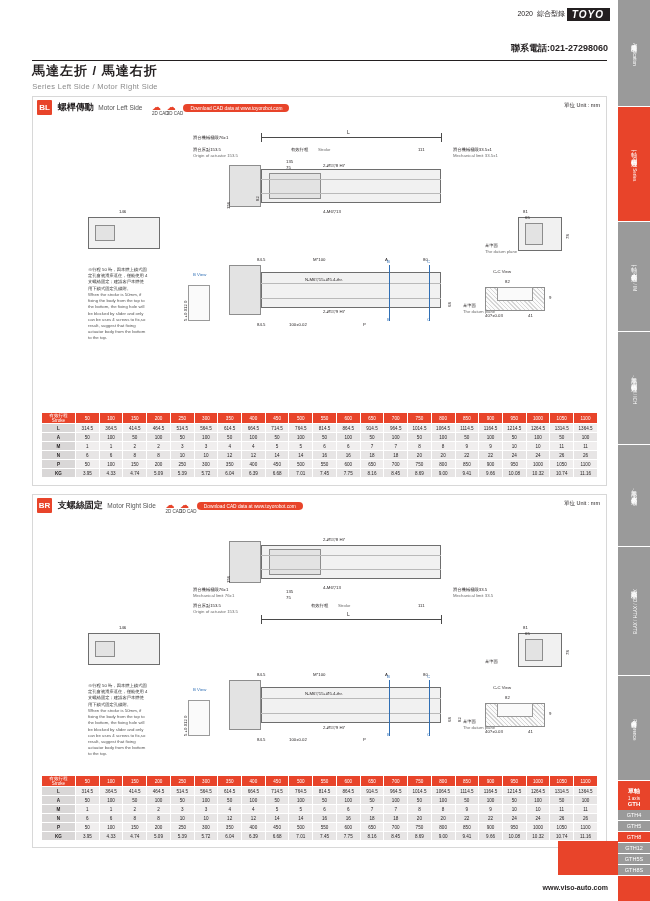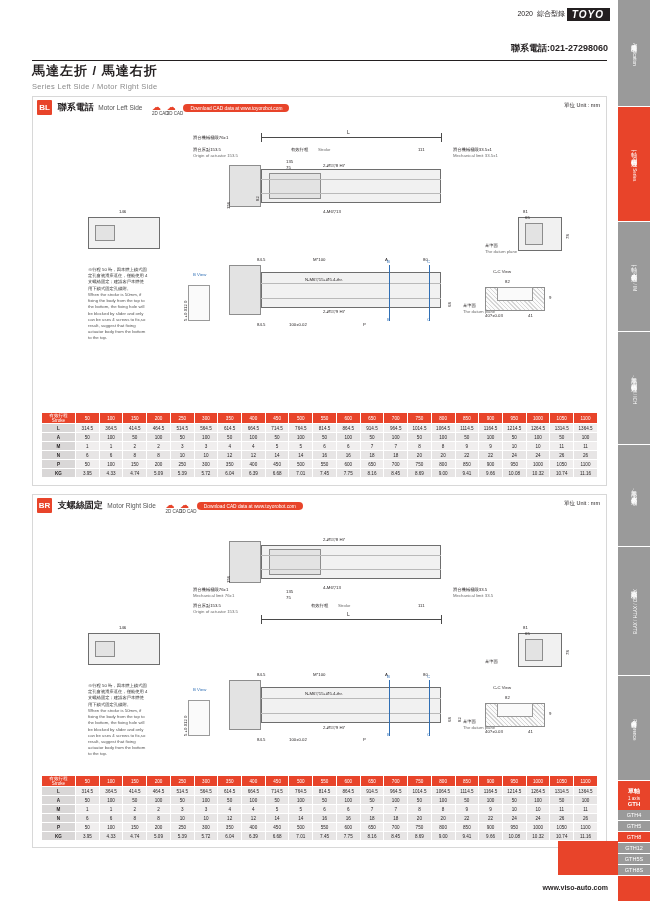--- a/index.html
+++ b/index.html
@@ -49,21 +49,21 @@
     display: inline-block; background: #231f20; color: #fff;
     font-weight: bold; font-style: italic; font-size: 10px;
     padding: 1px 6px 1px 5px; margin-left: 0; letter-spacing: 1px;
     vertical-align: middle;
   }
   .contact {
     position: absolute; top: 42px; left: 0; width: 618px;
     text-align: right; padding-right: 10px;
     font-size: 9px; font-weight: bold; color: #231f20;
   }
-  .title-block { position: absolute; top: 62px; left: 32px; }
+  .title-block { position: absolute; top: 62px; left: 32px; text-align: right; }
   .title-cn { font-size: 13px; font-weight: bold; color: #231f20; letter-spacing: 1px; }
   .title-en { font-size: 7.5px; color: #8b8b8b; margin-top: 2px; letter-spacing: .3px; }
   .title-rule { position: absolute; top: 60px; left: 32px; width: 575px; border-top: 1px solid #231f20; }
 
   
   .panel {
     position: absolute; left: 32px; width: 575px;
     border: 1px solid #d8d8d8; background: #fff;
   }
   #panel-bl { top: 96px; height: 390px; }
@@ -156,21 +156,21 @@
 
 <div class="title-rule"></div>
 <div class="title-block">
   <div class="title-cn">馬達左折 / 馬達右折</div>
   <div class="title-en">Series Left Side / Motor Right Side</div>
 </div>
 
 <div class="panel" id="panel-bl">
   <div class="panel-head">
     <span class="badge">BL</span>
-    <span class="panel-title-cn">聯系電話</span>
+    <span class="panel-title-cn">螺桿傳動</span>
     <span class="panel-title-en">Motor Left Side</span>
     <span class="cad-group">
       <span class="cad-ico">
         <span class="cloud">☁</span>
         <span class="lbl">2D CAD</span>
       </span>
       <span class="cad-ico">
         <span class="cloud">☁</span>
         <span class="lbl">3D CAD</span>
       </span>

